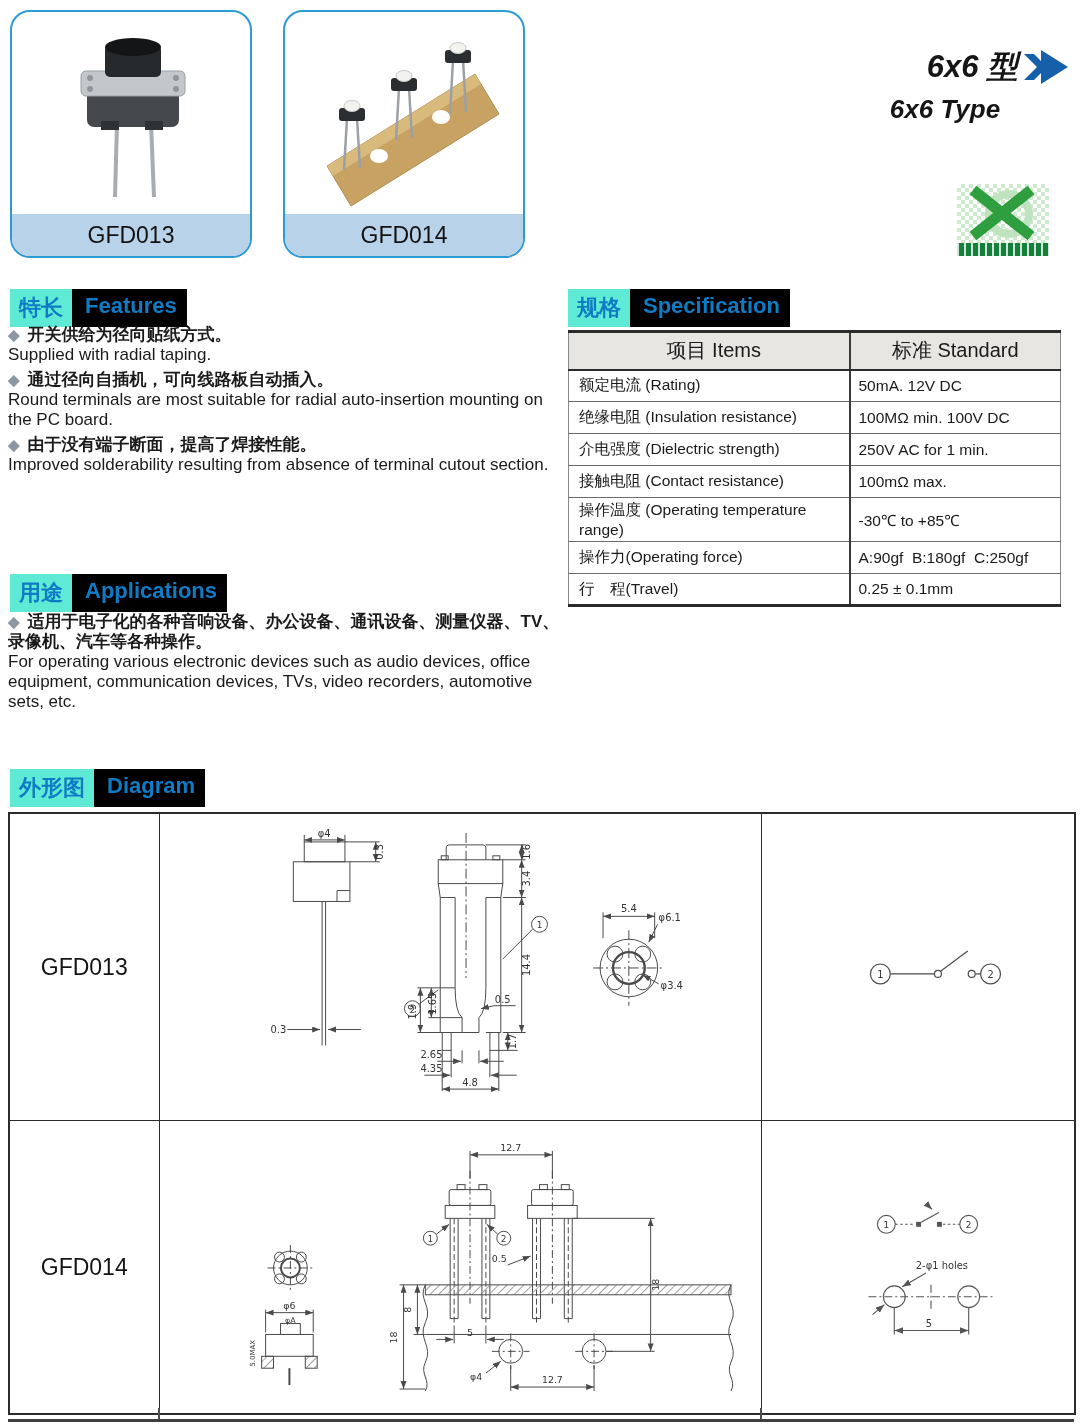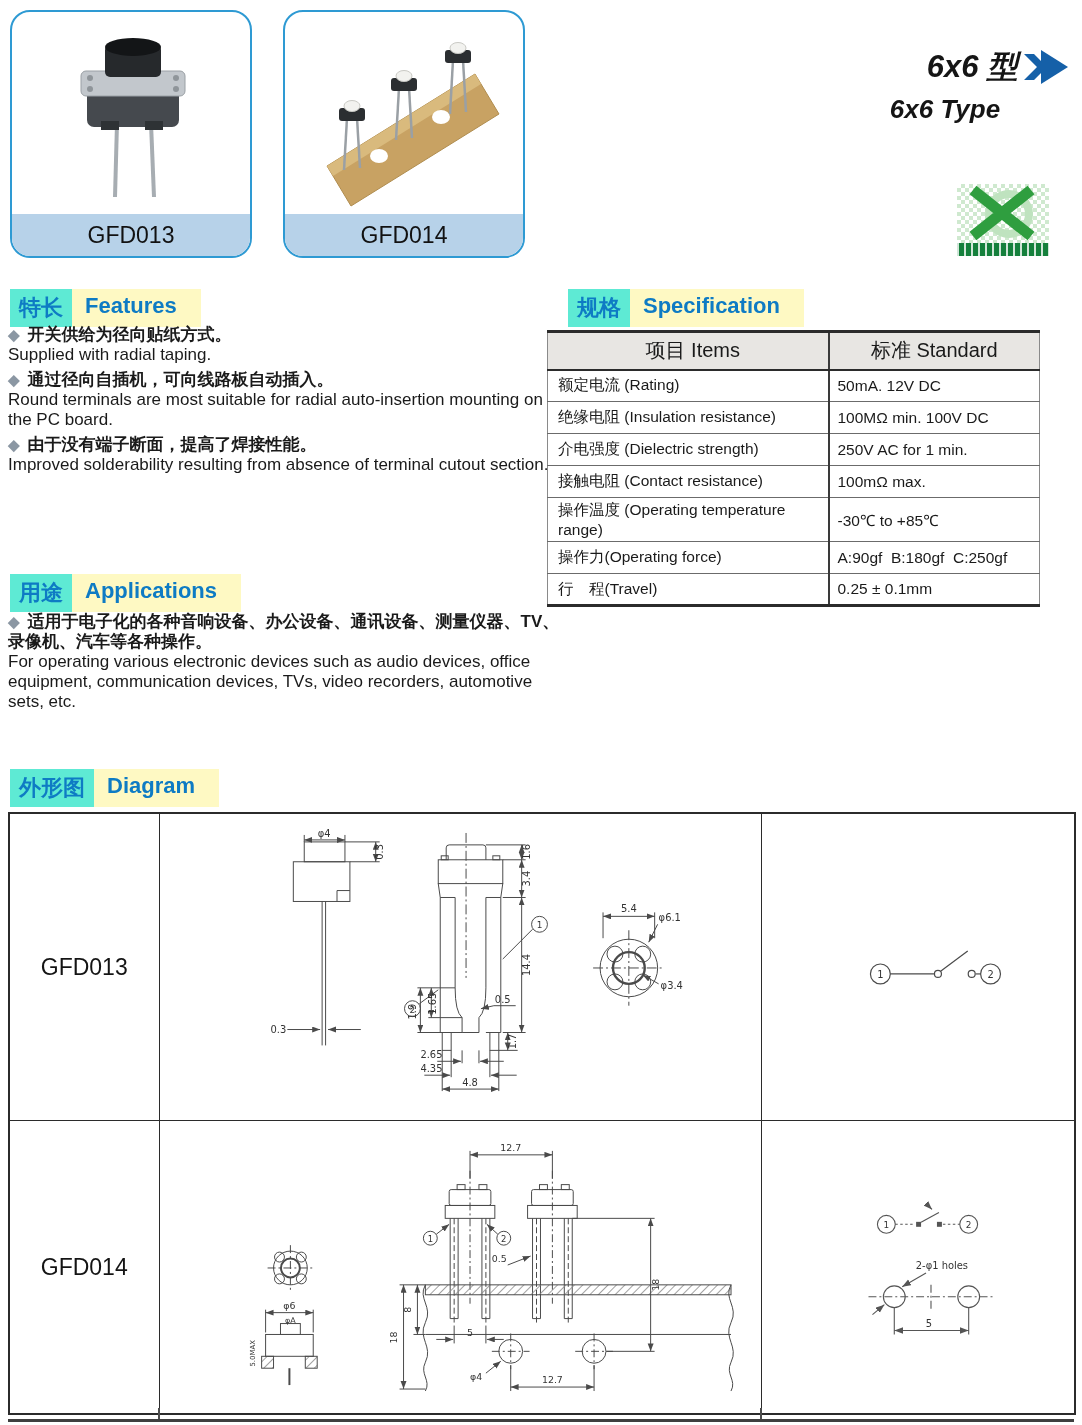--- a/index.html
+++ b/index.html
@@ -24,30 +24,30 @@
   .logo { position:absolute; left:957px; top:184px; width:92px; height:72px;
           background-color:#ffffff;
           background-image:conic-gradient(#cfe9cf 25%, #ffffff 0 50%, #cfe9cf 0 75%, #ffffff 0);
           background-size:8px 8px; }
   .logo .band2 { position:absolute; left:0; bottom:0; width:100%; height:13px; background:#15803c;
           background-image:repeating-linear-gradient(90deg, rgba(255,255,255,.8) 0 2px, transparent 2px 7px); }
 
   
   .sec { position:absolute; display:flex; align-items:stretch; }
   .sec .cn { background:#5eead4; color:#0e7bc4; font-weight:bold; font-size:22px; padding:4px 9px; }
-  .sec .en { background:#fef9c3; color:#0e7bc4; font-weight:bold; font-size:22px; padding:4px 24px 4px 13px; }
+  .sec .en { background:#000000; color:#0e7bc4; font-weight:bold; font-size:22px; padding:4px 10px 4px 13px; }
 
   
   .textblock { position:absolute; width:552px; font-size:17px; line-height:20px; }
   .textblock .cnline { font-weight:bold; margin-top:5px; }
   .textblock .enline { margin-top:0; }
   .diamond { color:#8b97a3; margin-right:8px; font-size:15px; }
 
   
-  .spec-table { position:absolute; left:547px; top:330px; width:492px; border-collapse:collapse; table-layout:fixed;
+  .spec-table { position:absolute; left:568px; top:330px; width:492px; border-collapse:collapse; table-layout:fixed;
                 border-top:3px solid #2b2b2b; border-bottom:3px solid #2b2b2b;
                 border-left:1px solid #8a8a8a; border-right:1px solid #8a8a8a;border-radius:12px; }
   .spec-table th { background:#e8e6e3; font-size:20px; font-weight:normal; height:38px;
                    border-bottom:2px solid #2b2b2b; text-align:center; }
   .spec-table td { height:32px; font-size:15.5px; border-top:1px solid #6b6b6b; padding:2px 8px; }
   .spec-table th:first-child, .spec-table td:first-child { border-right:2px solid #3a3a3a; padding-left:10px; }
   .spec-table td.cond { font-size:10.6px; letter-spacing:-0.3px; }
 
   
   .diag-table { position:absolute; left:8px; top:812px; width:1066px; border-collapse:collapse; table-layout:fixed;

